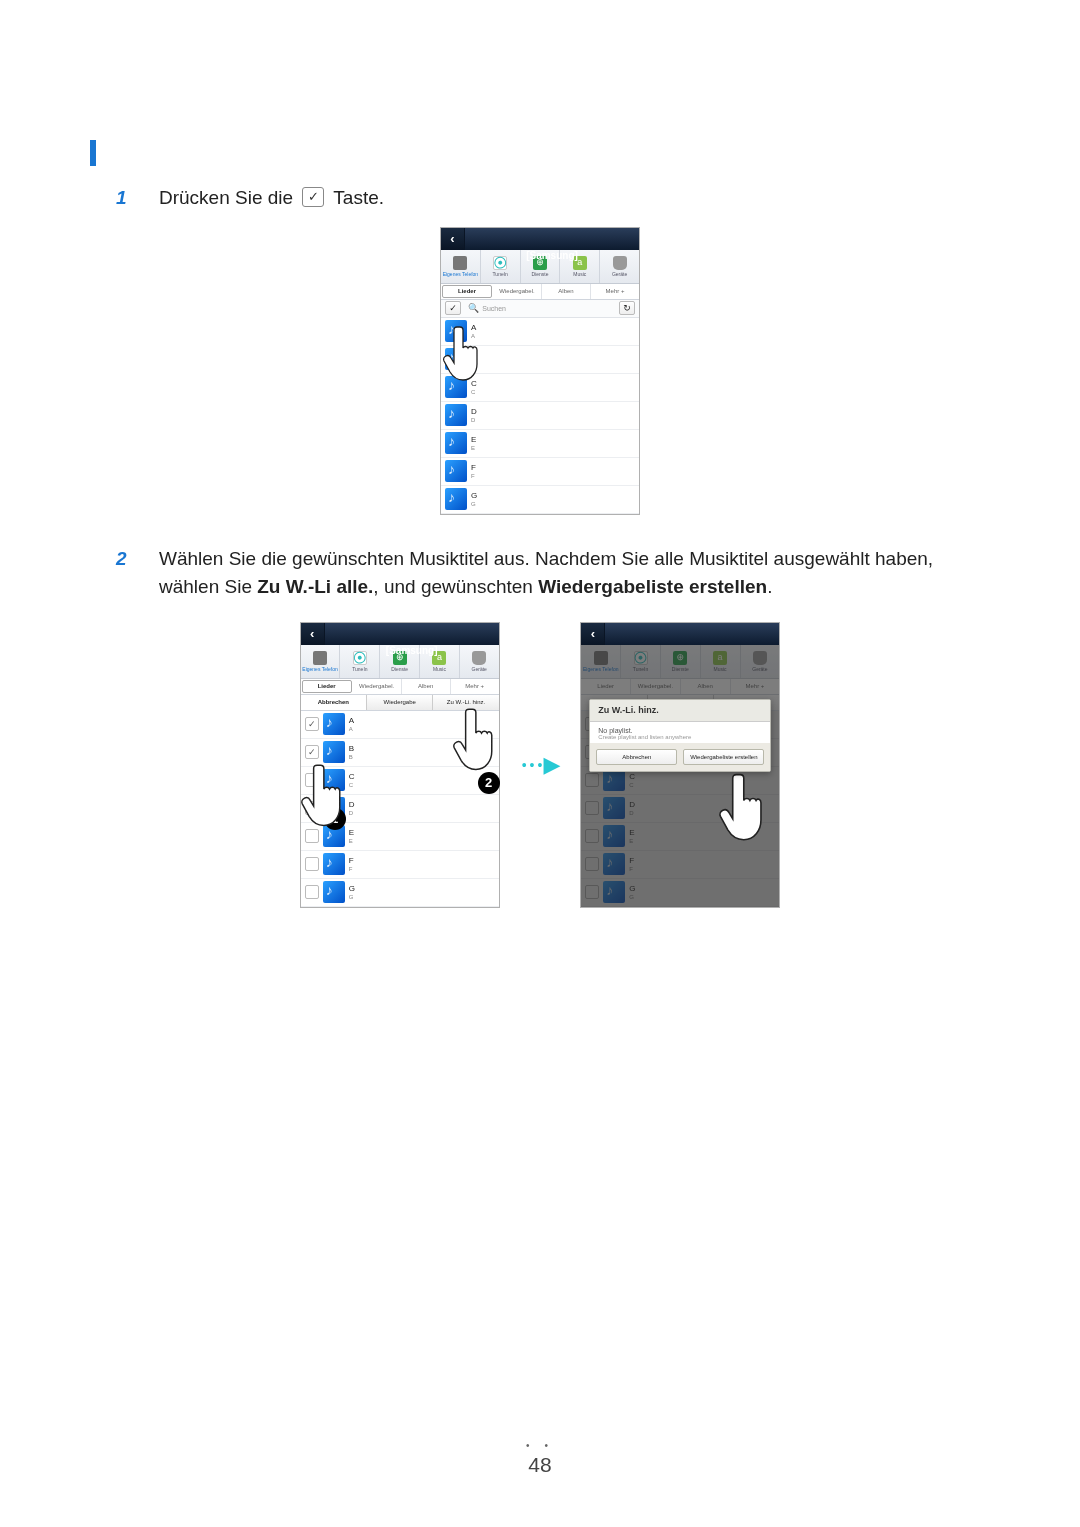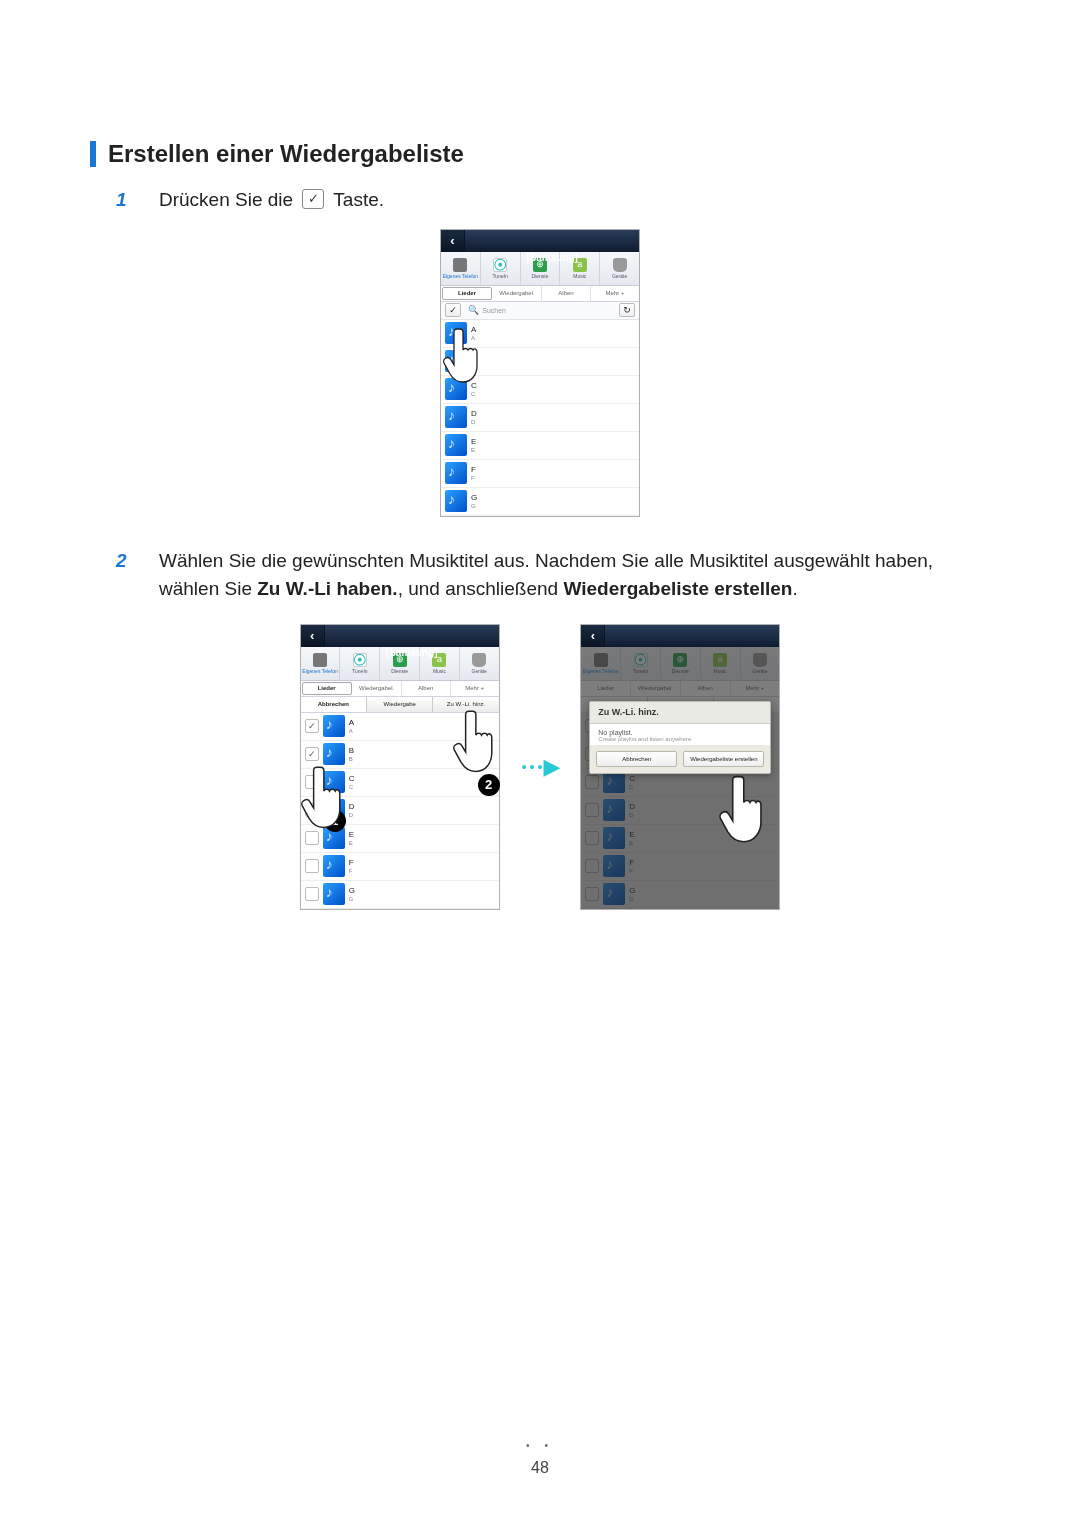--- a/index.html
+++ b/index.html
@@ -316,37 +316,36 @@
     display:flex;align-items:center;
   }
   .arrow-sep .dots{font-size:14px;letter-spacing:3px;margin-right:-2px;}
 
   .phone-wrap{ position:relative; }
 
   .page-num{
     position:absolute;
     bottom:50px;left:0;right:0;
     text-align:center;
-    font-size:16px;color:#444;
+    font-size:21px;color:#444;
   }
   .page-dots{
     position:absolute;
     bottom:76px;left:0;right:0;
     text-align:center;
     font-size:10px;color:#666;
     letter-spacing:6px;
   }
 </style>
 </head>
 <body>
 
 <div class="page">
   <div class="section-title">
     <div class="section-bar"></div>
-    <span>Erstellen einer Wiedergabeliste</span>
   </div>
 
   <div class="step">
     <div class="step-num">1</div>
     <div class="step-text">
       <span>Drücken Sie die </span><span class="check-btn">✓</span><span> Taste.</span>
     </div>
   </div>
 
   <div class="fig-center">
@@ -450,21 +449,21 @@
         <svg viewBox="0 0 44 60">
             <path d="M18 2c2 0 3 1 3 3v18c1-2 4-2 5 0 1-2 4-2 5 0 1-2 4-1 4 2v14c0 8-5 16-14 16-6 0-10-3-13-8l-6-11c-1-2 0-4 2-5s4 0 5 2l3 5V5c0-2 1-3 3-3z" fill="#fff" stroke="#222" stroke-width="1.3"></path>
           </svg>
       </div>
     </div>
   </div>
 
   <div class="step">
     <div class="step-num">2</div>
     <div class="step-text">
-      <span>Wählen Sie die gewünschten Musiktitel aus. Nachdem Sie alle Musiktitel ausgewählt haben, wählen Sie </span><b>Zu W.-Li haben.</b><span>, und anschließend </span><b>Wiedergabeliste erstellen</b><span>.</span>
+      <span>Wählen Sie die gewünschten Musiktitel aus. Nachdem Sie alle Musiktitel ausgewählt haben, wählen Sie </span><b>Zu W.-Li alle.</b><span>, und gewünschten </span><b>Wiedergabeliste erstellen</b><span>.</span>
     </div>
   </div>
 
   <div class="fig-row">
 
     <div class="phone-wrap">
       <div class="phone">
         <div class="ph-header">
           <div class="ph-back">‹</div>
           <div class="ph-title">[Samsung]</div>

